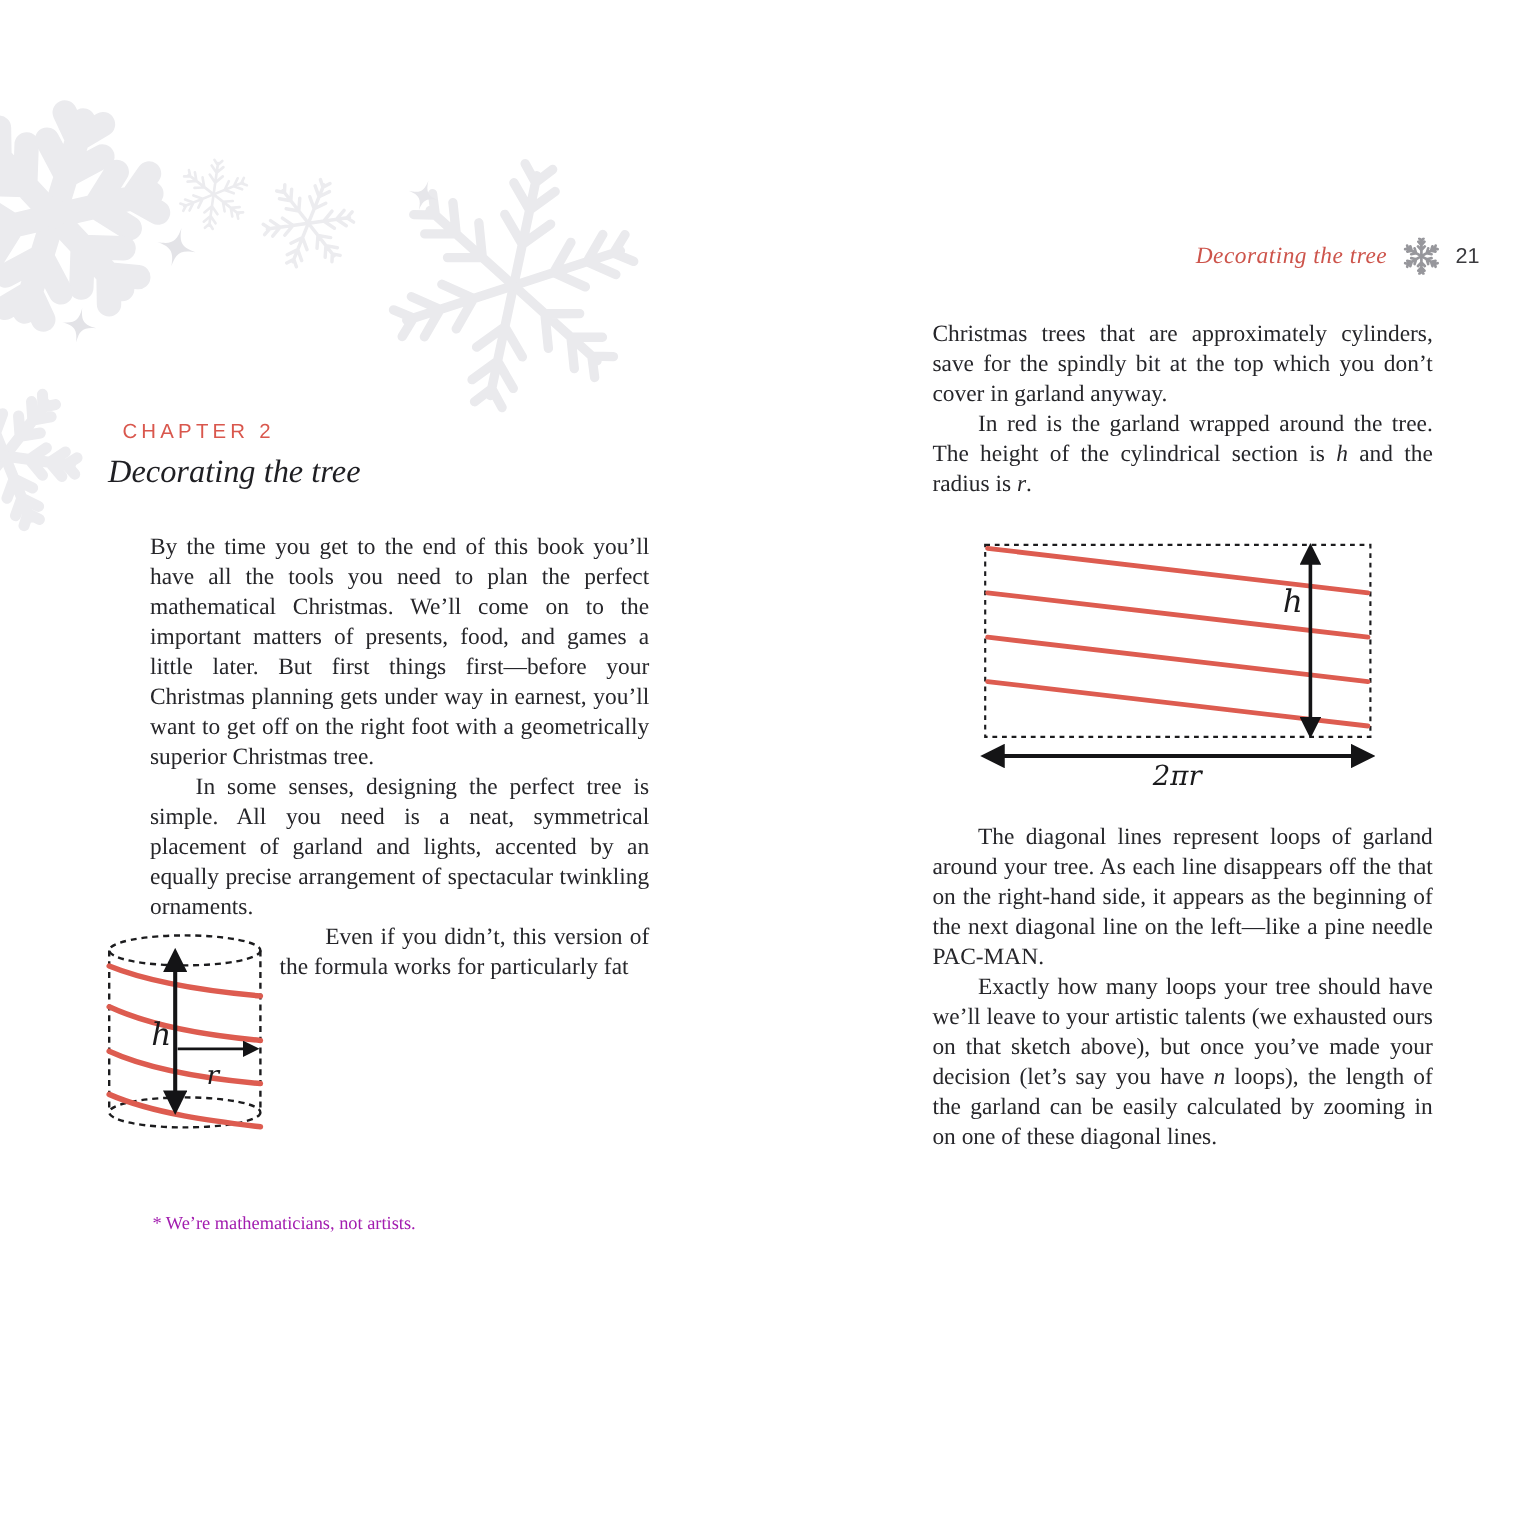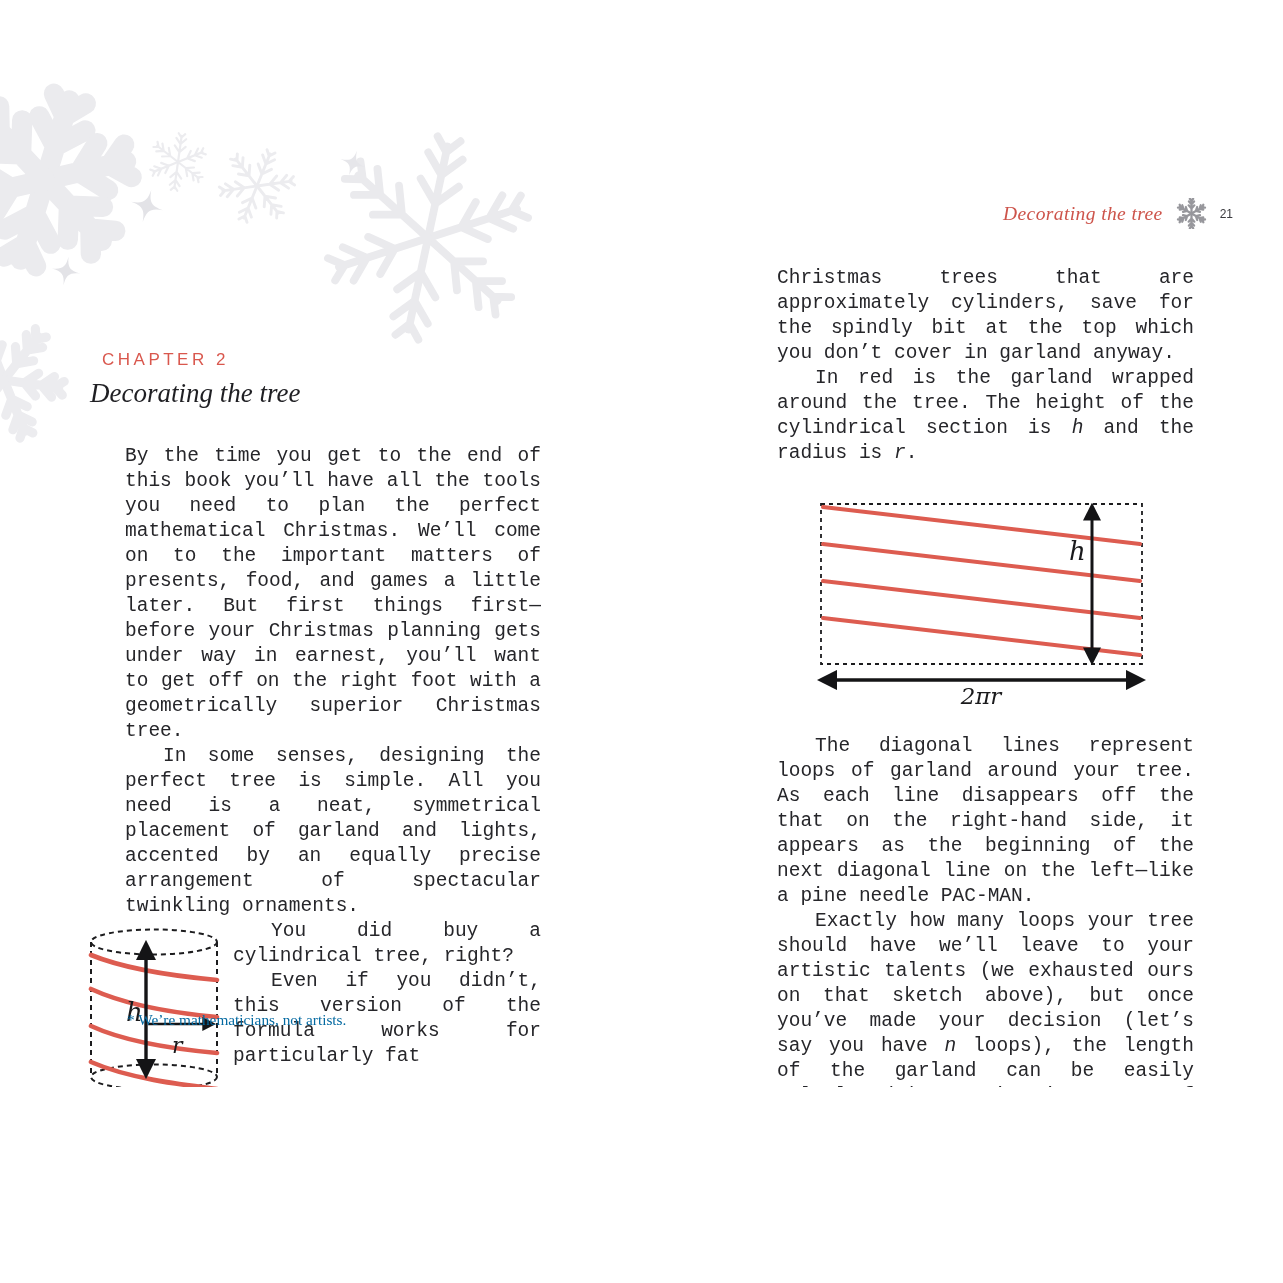--- a/index.html
+++ b/index.html
@@ -3,40 +3,40 @@
 <meta charset="utf-8">
 <style>
   html,body{margin:0;padding:0;background:#ffffff;}
   .spread{position:relative;width:1283px;height:1087px;background:#ffffff;overflow:hidden;
           font-family:"Liberation Serif", serif;color:#26262a;}
   .decor{position:absolute;left:0;top:0;pointer-events:none;}
 
   
   .running-header{position:absolute;top:198px;right:50px;display:flex;align-items:center;gap:13px;}
   .running-title{font-style:italic;font-size:19.5px;color:#cd544b;letter-spacing:.4px;}
-  .page-number{font-family:"Liberation Sans", sans-serif;font-size:12px;color:#3a3a3e;}
+  .page-number{font-family:"Liberation Sans", sans-serif;font-size:18px;color:#3a3a3e;}
 
   
   .chapter-label{position:absolute;left:102px;top:350px;font-family:"Liberation Sans", sans-serif;
                  font-size:17px;letter-spacing:3.5px;color:#d9574d;}
   .chapter-title{position:absolute;left:90px;top:378px;font-style:italic;font-size:27px;color:#1f1f23;}
 
   
   .body-col{position:absolute;font-size:19.5px;line-height:25px;text-align:justify;color:#26262a;}
   .left-col{left:125px;top:444px;width:416px;}
   .right-col{left:777px;top:266px;width:417px;}
-  .body-col p{margin:0;font-family:Liberation Mono, monospace;}
+  .body-col p{margin:0;}
   .body-col p.indent{text-indent:38px;}
 
   
   .cylinder-fig{float:left;width:132px;height:168px;margin:8px 13px 2px -37px;}
   .rect-fig{width:347px;height:218px;margin:24px 0 20px 28px;}
   .hand{font-family:"DejaVu Serif", serif;font-style:italic;fill:#1a1a1c;}
 
-  .footnote{position:absolute;left:127px;top:1011px;font-size:15.3px;color:#0369a1;}
+  .footnote{position:absolute;left:127px;top:1011px;font-size:15.3px;color:#a21caf;}
 </style>
 </head>
 <body>
 
 <div class="spread">
 
   <svg class="decor" width="1283" height="1283" viewBox="0 0 1283 1283">
     <defs>
       <g id="arms6" fill="none" stroke-linecap="round">
         <path d="M0 0 L0 -48 M0 -18 L-10 -29 M0 -18 L10 -29 M0 -33 L-9 -43 M0 -33 L9 -43 M0 -45 L-6 -52 M0 -45 L6 -52"></path>
@@ -104,21 +104,20 @@
         <path d="M3 62 C 42 80, 96 87, 129 90"></path>
         <path d="M3 99 C 42 117, 96 123, 129 126"></path>
         <path d="M3 135 C 42 152, 96 158, 129 162"></path>
       </g>
       <line x1="58" y1="19" x2="58" y2="146" stroke="#141416" stroke-width="3.4" marker-start="url(#ah)" marker-end="url(#ah)"></line>
       <text class="hand" x="38" y="94" font-size="26">h</text>
       <line x1="60" y1="97" x2="124" y2="97" stroke="#141416" stroke-width="2.3" marker-end="url(#ah)"></line>
       <text class="hand" x="84" y="126" font-size="22">r</text>
     </svg>
 
-    <p class="indent">You did buy a cylindrical tree, right?</p>
     <p class="indent">Even if you didn’t, this version of the formula works for particularly fat</p>
   </div>
 
   <div class="footnote">* We’re mathematicians, not artists.</div>
 
   <div class="body-col right-col">
     <p>Christmas trees that are approximately cylinders, save for the spindly bit at the top which you don’t cover in garland anyway.</p>
     <p class="indent">In red is the garland wrapped around the tree. The height of the cylindrical section is <i>h</i> and the radius is <i>r</i>.</p>
 
     

